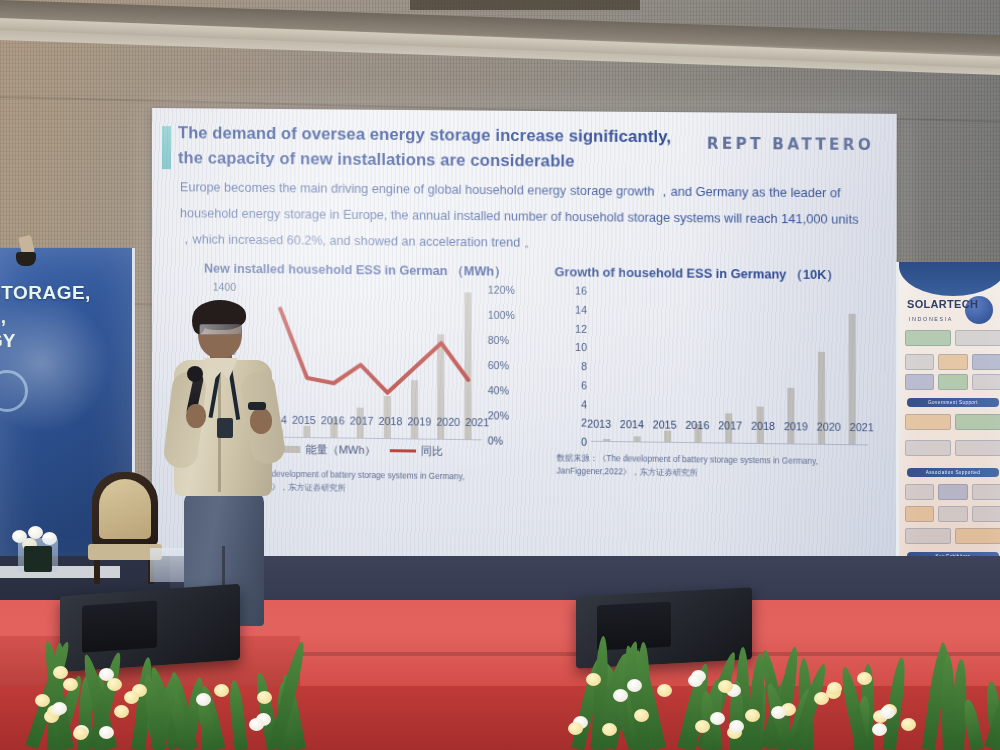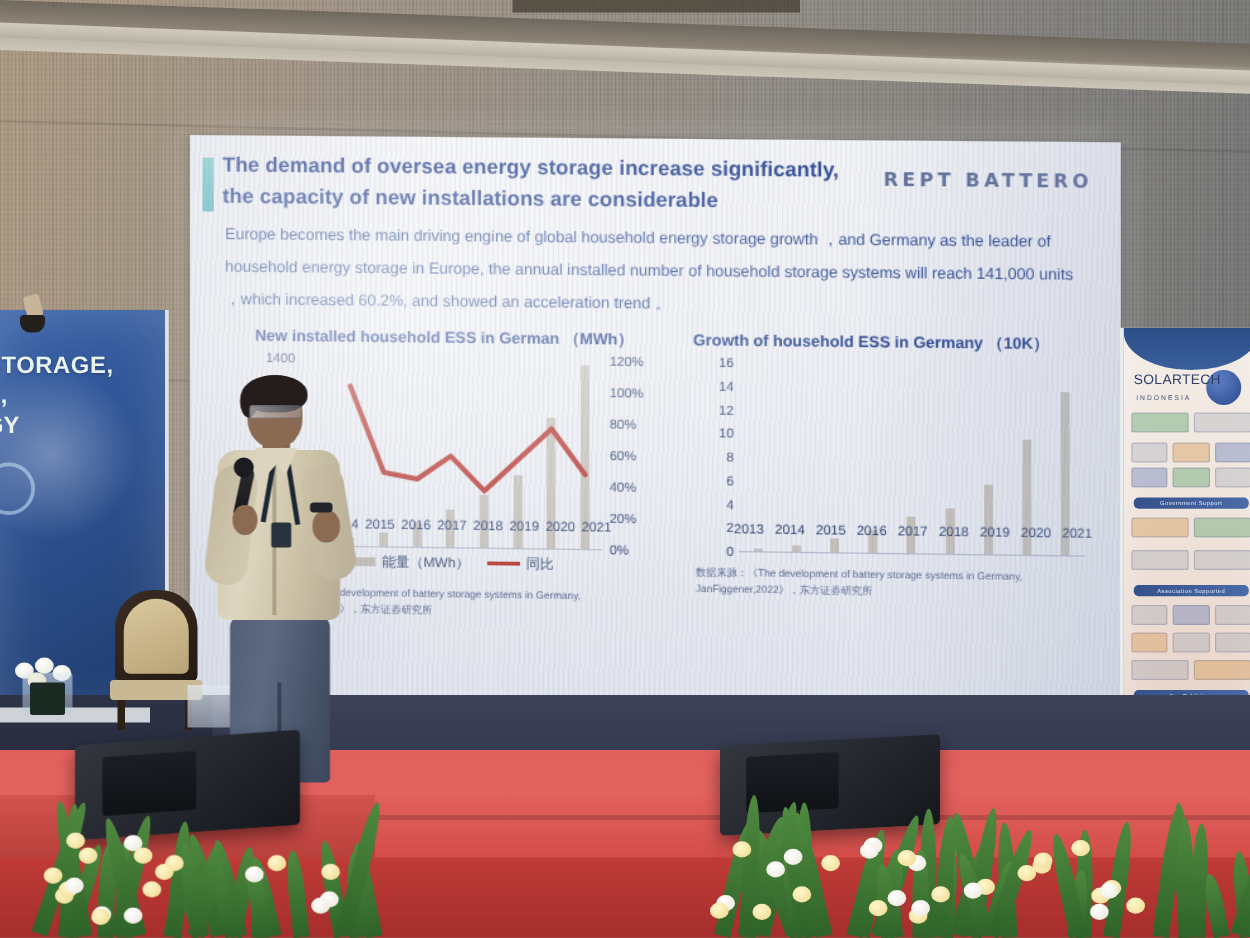--- a/index.html
+++ b/index.html
@@ -172,21 +172,21 @@
   .banner-right{
     position:absolute;left:896px;top:262px;width:108px;height:360px;
     background:linear-gradient(180deg,#f3ece6 0%,#efe5dd 38%,#ead9cf 72%,#e3cec2 100%);
     border-left:3px solid #e9ecef;
     box-shadow:inset 0 0 30px rgba(255,255,255,.4);
     overflow:hidden;
   }
   .br-top{position:absolute;left:0;top:0;width:108px;height:34px;
     background:linear-gradient(180deg,#2a4d86,#3a5f9b);border-radius:0 0 60% 60%/0 0 36px 36px;}
   .br-logo{position:absolute;left:8px;top:36px;width:92px;height:26px;
-    font-size:11px;font-weight:normal;color:#2f3e66;letter-spacing:.3px;}
+    font-size:11px;font-weight:bold;color:#2f3e66;letter-spacing:.3px;}
   .br-globe{position:absolute;left:66px;top:34px;width:28px;height:28px;border-radius:50%;
     background:radial-gradient(circle at 35% 30%,#5d7fc4,#2b4a8e);}
   .br-sub{position:absolute;left:10px;top:54px;font-size:5.4px;letter-spacing:1.6px;color:#44527a;}
   .br-row{position:absolute;left:6px;width:96px;height:16px;display:flex;gap:4px;align-items:center;}
   .br-chip{flex:1;height:14px;border-radius:2px;background:rgba(120,130,160,.22);border:1px solid rgba(100,110,145,.3);}
   .br-chip.g{background:rgba(70,150,90,.35);}
   .br-chip.o{background:rgba(210,140,60,.35);}
   .br-chip.b{background:rgba(60,90,170,.3);}
   .br-bar{position:absolute;left:8px;width:92px;height:9px;border-radius:4px;
     background:linear-gradient(90deg,#35508b,#4a6aa8);}

